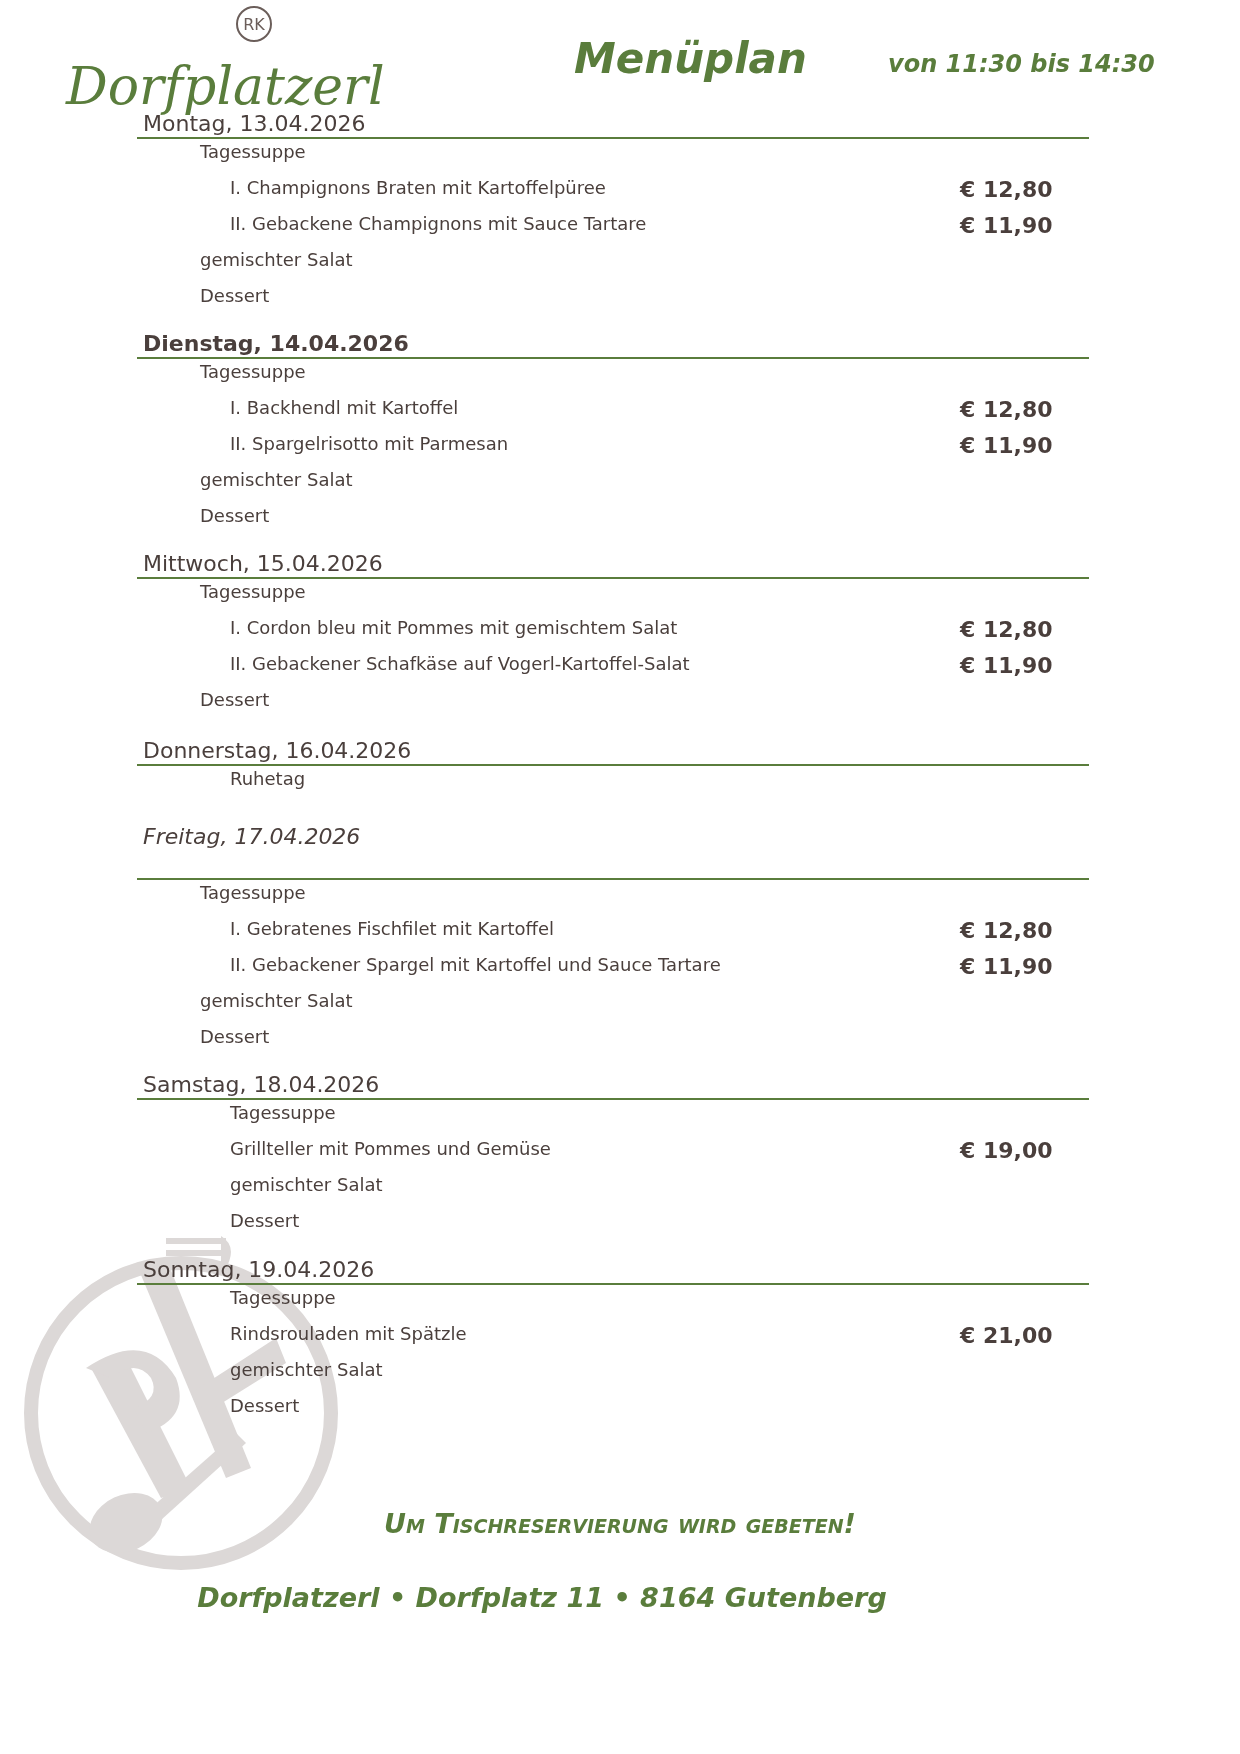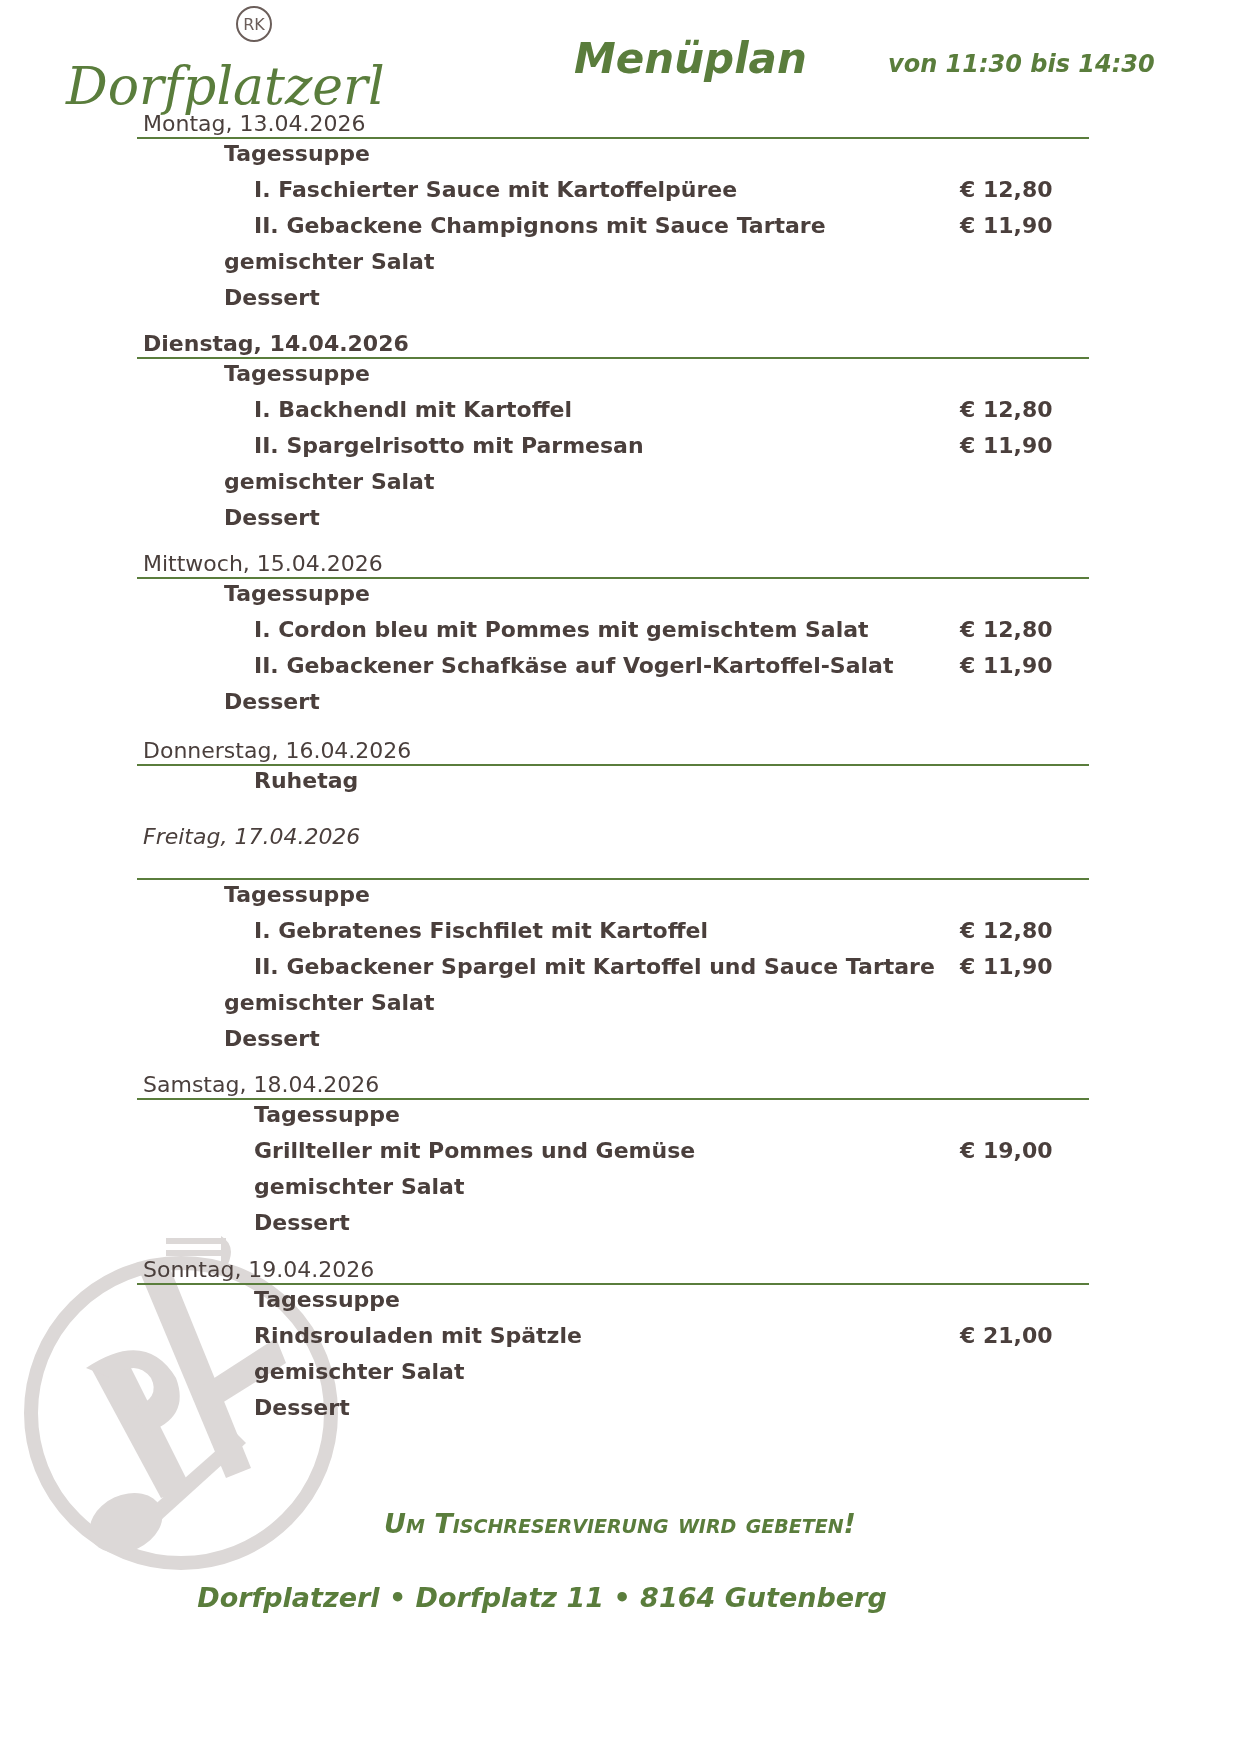--- a/index.html
+++ b/index.html
@@ -11,21 +11,21 @@
   .logo { position: absolute; left: 66px; top: 18px; width: 260px; height: 80px; }
   .logo-text { position: absolute; left: 0; top: 12px; font-family: "DejaVu Serif", "Liberation Serif", serif;
                font-style: italic; font-size: 52px; color: #5a7d3c; letter-spacing: 0px; white-space: nowrap; margin-top: 26px; }
   .logo-badge { position: absolute; left: 168px; top: -14px; width: 40px; height: 40px; }
   .title { position: absolute; left: 538px; top: 34px; font-family: "DejaVu Sans", "Liberation Sans", sans-serif;
            font-weight: bold; font-style: italic; font-size: 42px; color: #5a7d3c; margin-left: 36px; }
   .hours { position: absolute; left: 888px; top: 50px; font-weight: bold; font-style: italic;
            font-size: 24px; color: #5a7d3c; white-space: nowrap; }
   .day-head { position: absolute; left: 143px; font-size: 22px; color: #4a3f3c; white-space: nowrap; }
   .day-rule { position: absolute; left: 137px; width: 952px; height: 2px; background: #5a7d3c; }
-  .item { position: absolute; font-size: 22px; font-weight: bold; color: #4a3f3c; white-space: nowrap; margin-left: 24px; }
+  .item { position: absolute; font-size: 18px; font-weight: normal; color: #4a3f3c; white-space: nowrap; }
   .price { position: absolute; left: 960px; font-size: 22px; font-weight: bold; color: #4a3f3c; white-space: nowrap; }
 
   
   .watermark { position: absolute; left: 16px; top: 1218px; width: 340px; height: 370px; opacity: 1; }
 
   
   .reserve { position: absolute; left: 0; width: 1240px; top: 1508px; text-align: center;
              font-weight: bold; font-style: italic; font-variant: small-caps; font-size: 27px; color: #5a7d3c; }
   .addr { position: absolute; left: 0; width: 1084px; text-align: center; font-style: italic; font-weight: bold;
           font-size: 27px; color: #5a7d3c; }
@@ -60,21 +60,21 @@
       <text x="20" y="26" text-anchor="middle" font-family="DejaVu Sans, sans-serif" font-size="16" fill="#6b5e5a">RK</text>
     </svg>
   </div>
   <div class="title">Menüplan</div>
   <div class="hours">von 11:30 bis 14:30</div>
 
   <div id="days">
       <div class="day-head" style="top: 111px;">Montag, 13.04.2026</div>
       <div class="day-rule" style="top: 137px;"></div>
       <div class="item" style="top: 141px; left: 200px;">Tagessuppe</div>
-      <div class="item" style="top: 177px; left: 230px;">I. Faschierter Sauce mit Kartoffelpüree</div>
+      <div class="item" style="top: 177px; left: 230px;">I. Champignons Braten mit Kartoffelpüree</div>
       <div class="price" style="top: 177px;">€ 12,80</div>
       <div class="item" style="top: 213px; left: 230px;">II. Gebackene Champignons mit Sauce Tartare</div>
       <div class="price" style="top: 213px;">€ 11,90</div>
       <div class="item" style="top: 249px; left: 200px;">gemischter Salat</div>
       <div class="item" style="top: 285px; left: 200px;">Dessert</div>
       <div class="day-head" style="top: 331px; font-weight: bold;">Dienstag, 14.04.2026</div>
       <div class="day-rule" style="top: 357px;"></div>
       <div class="item" style="top: 361px; left: 200px;">Tagessuppe</div>
       <div class="item" style="top: 397px; left: 230px;">I. Backhendl mit Kartoffel</div>
       <div class="price" style="top: 397px;">€ 12,80</div>

